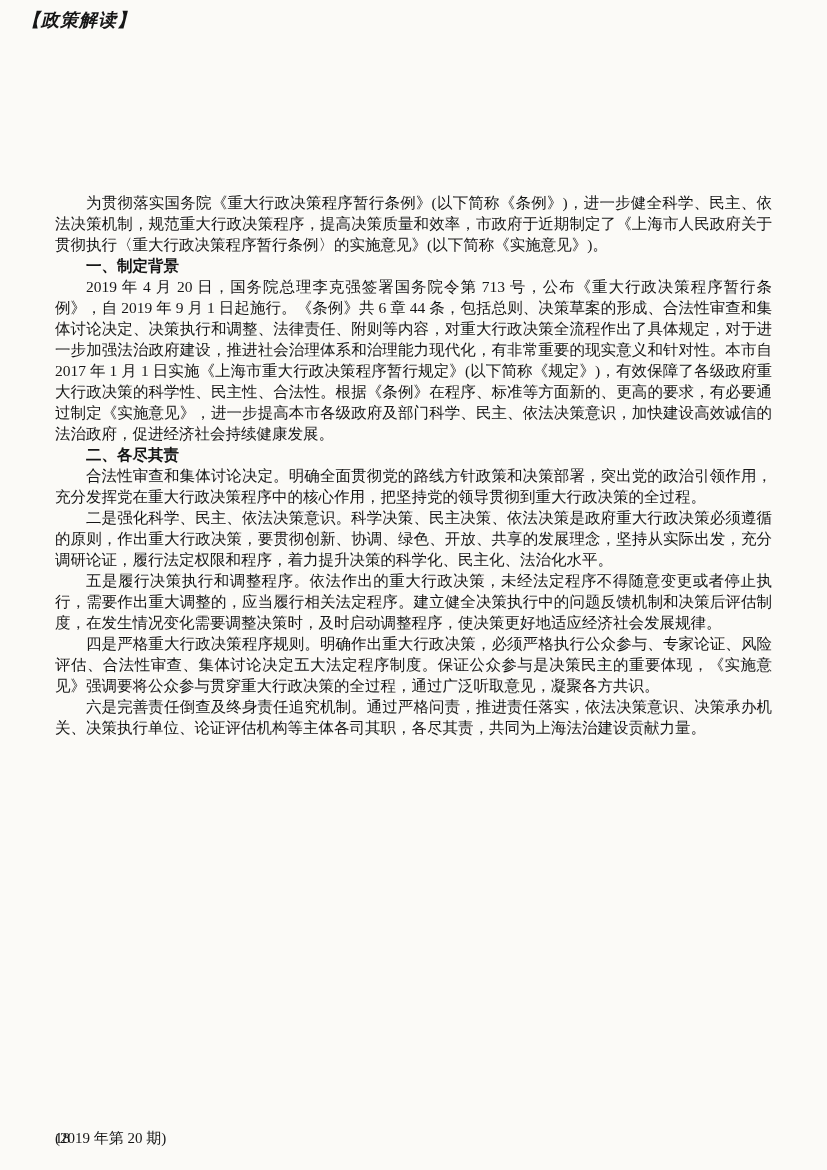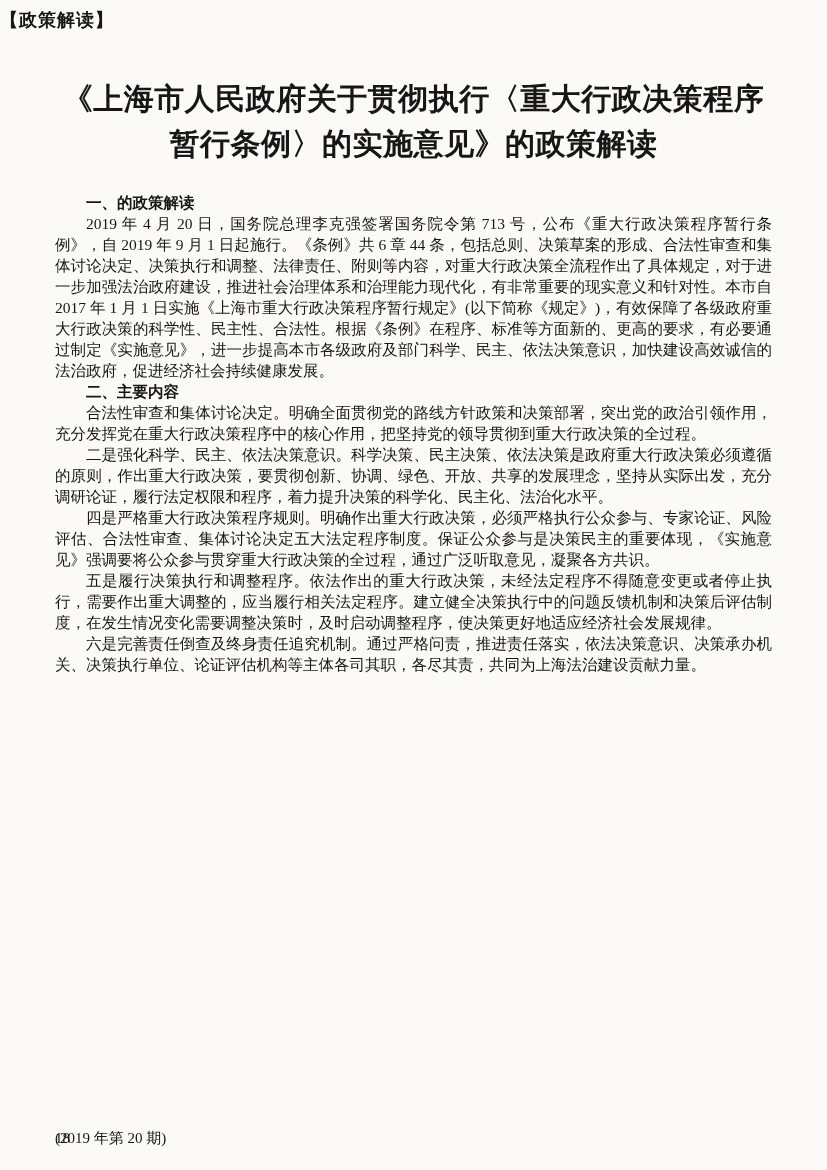--- a/index.html
+++ b/index.html
@@ -16,25 +16,26 @@
     position: relative;
     width: 827px;
     height: 1170px;
     background: #fbfaf7;
     color: #161616;
     overflow: hidden;
   }
   .tag {
     position: absolute;
     top: 8px;
-    left: 0;
+    left: 22px;
     font-family: "Liberation Sans", "DejaVu Sans", sans-serif;
     font-weight: bold;
     font-size: 18px;
     letter-spacing: 1px;
+    font-style: italic;
   }
   .title {
     position: absolute;
     top: 76px;
     left: 40px;
     width: 747px;
     margin: 0;
     text-align: center;
     font-size: 30px;
     font-weight: bold;
@@ -78,33 +79,30 @@
     display: block;
   }
 </style>
 </head>
 <body>
 
 <div class="page">
 
   <div class="tag">【政策解读】</div>
 
-  <h1 class="title">
-    <span class="title-line">《上海市人民政府关于贯彻执行〈重大行政决策程序</span>
-    <span class="title-line">暂行条例〉的实施意见》的政策解读</span>
-  </h1>
 
   <div class="body-text">
-    <p class="sub-heading">一、的政策解读</p>
+    <p>为贯彻落实国务院《重大行政决策程序暂行条例》(以下简称《条例》)，进一步健全科学、民主、依法决策机制，规范重大行政决策程序，提高决策质量和效率，市政府于近期制定了《上海市人民政府关于贯彻执行〈重大行政决策程序暂行条例〉的实施意见》(以下简称《实施意见》)。</p>
+    <p class="sub-heading">一、制定背景</p>
     <p>2019 年 4 月 20 日，国务院总理李克强签署国务院令第 713 号，公布《重大行政决策程序暂行条例》，自 2019 年 9 月 1 日起施行。《条例》共 6 章 44 条，包括总则、决策草案的形成、合法性审查和集体讨论决定、决策执行和调整、法律责任、附则等内容，对重大行政决策全流程作出了具体规定，对于进一步加强法治政府建设，推进社会治理体系和治理能力现代化，有非常重要的现实意义和针对性。本市自 2017 年 1 月 1 日实施《上海市重大行政决策程序暂行规定》(以下简称《规定》)，有效保障了各级政府重大行政决策的科学性、民主性、合法性。根据《条例》在程序、标准等方面新的、更高的要求，有必要通过制定《实施意见》，进一步提高本市各级政府及部门科学、民主、依法决策意识，加快建设高效诚信的法治政府，促进经济社会持续健康发展。</p>
-    <p class="sub-heading">二、主要内容</p>
+    <p class="sub-heading">二、各尽其责</p>
     <p>合法性审查和集体讨论决定。明确全面贯彻党的路线方针政策和决策部署，突出党的政治引领作用，充分发挥党在重大行政决策程序中的核心作用，把坚持党的领导贯彻到重大行政决策的全过程。</p>
     <p>二是强化科学、民主、依法决策意识。科学决策、民主决策、依法决策是政府重大行政决策必须遵循的原则，作出重大行政决策，要贯彻创新、协调、绿色、开放、共享的发展理念，坚持从实际出发，充分调研论证，履行法定权限和程序，着力提升决策的科学化、民主化、法治化水平。</p>
+    <p>五是履行决策执行和调整程序。依法作出的重大行政决策，未经法定程序不得随意变更或者停止执行，需要作出重大调整的，应当履行相关法定程序。建立健全决策执行中的问题反馈机制和决策后评估制度，在发生情况变化需要调整决策时，及时启动调整程序，使决策更好地适应经济社会发展规律。</p>
     <p>四是严格重大行政决策程序规则。明确作出重大行政决策，必须严格执行公众参与、专家论证、风险评估、合法性审查、集体讨论决定五大法定程序制度。保证公众参与是决策民主的重要体现，《实施意见》强调要将公众参与贯穿重大行政决策的全过程，通过广泛听取意见，凝聚各方共识。</p>
-    <p>五是履行决策执行和调整程序。依法作出的重大行政决策，未经法定程序不得随意变更或者停止执行，需要作出重大调整的，应当履行相关法定程序。建立健全决策执行中的问题反馈机制和决策后评估制度，在发生情况变化需要调整决策时，及时启动调整程序，使决策更好地适应经济社会发展规律。</p>
     <p>六是完善责任倒查及终身责任追究机制。通过严格问责，推进责任落实，依法决策意识、决策承办机关、决策执行单位、论证评估机构等主体各司其职，各尽其责，共同为上海法治建设贡献力量。</p>
   </div>
 
   <div class="footer">
     <span class="page-number">18</span>
     <span class="issue">(2019 年第 20 期)</span>
   </div>
 
 </div>
 

